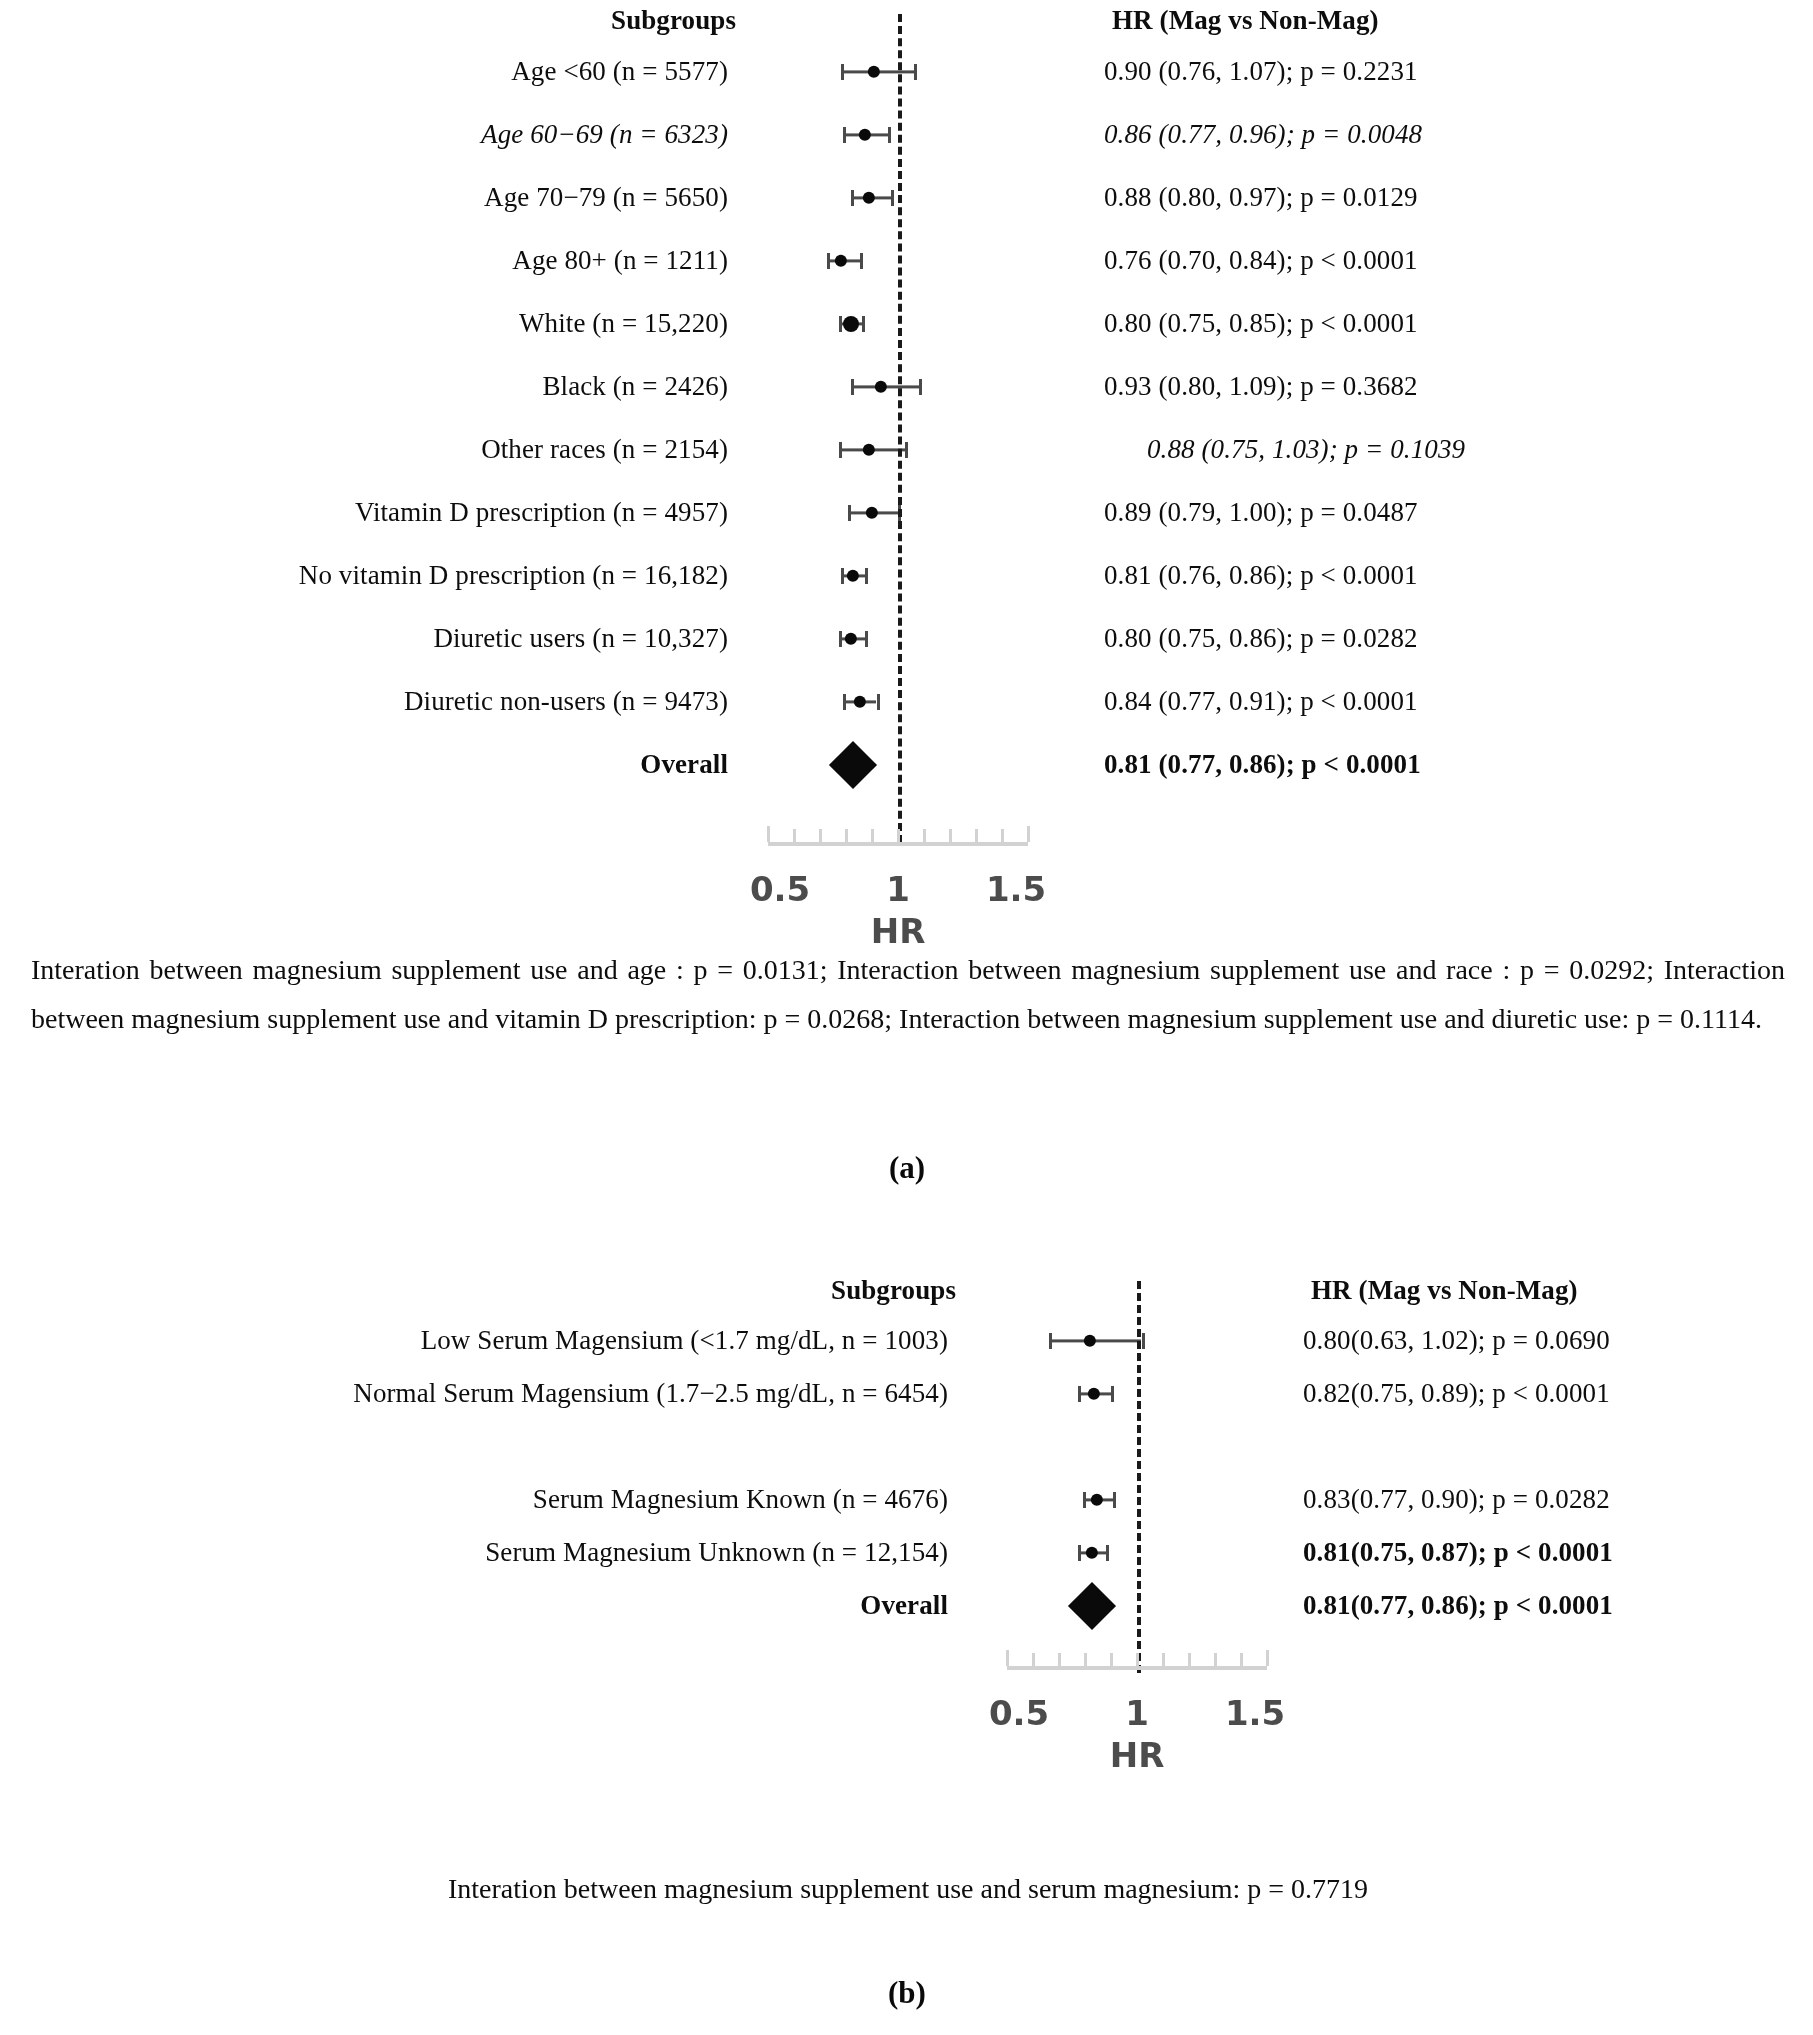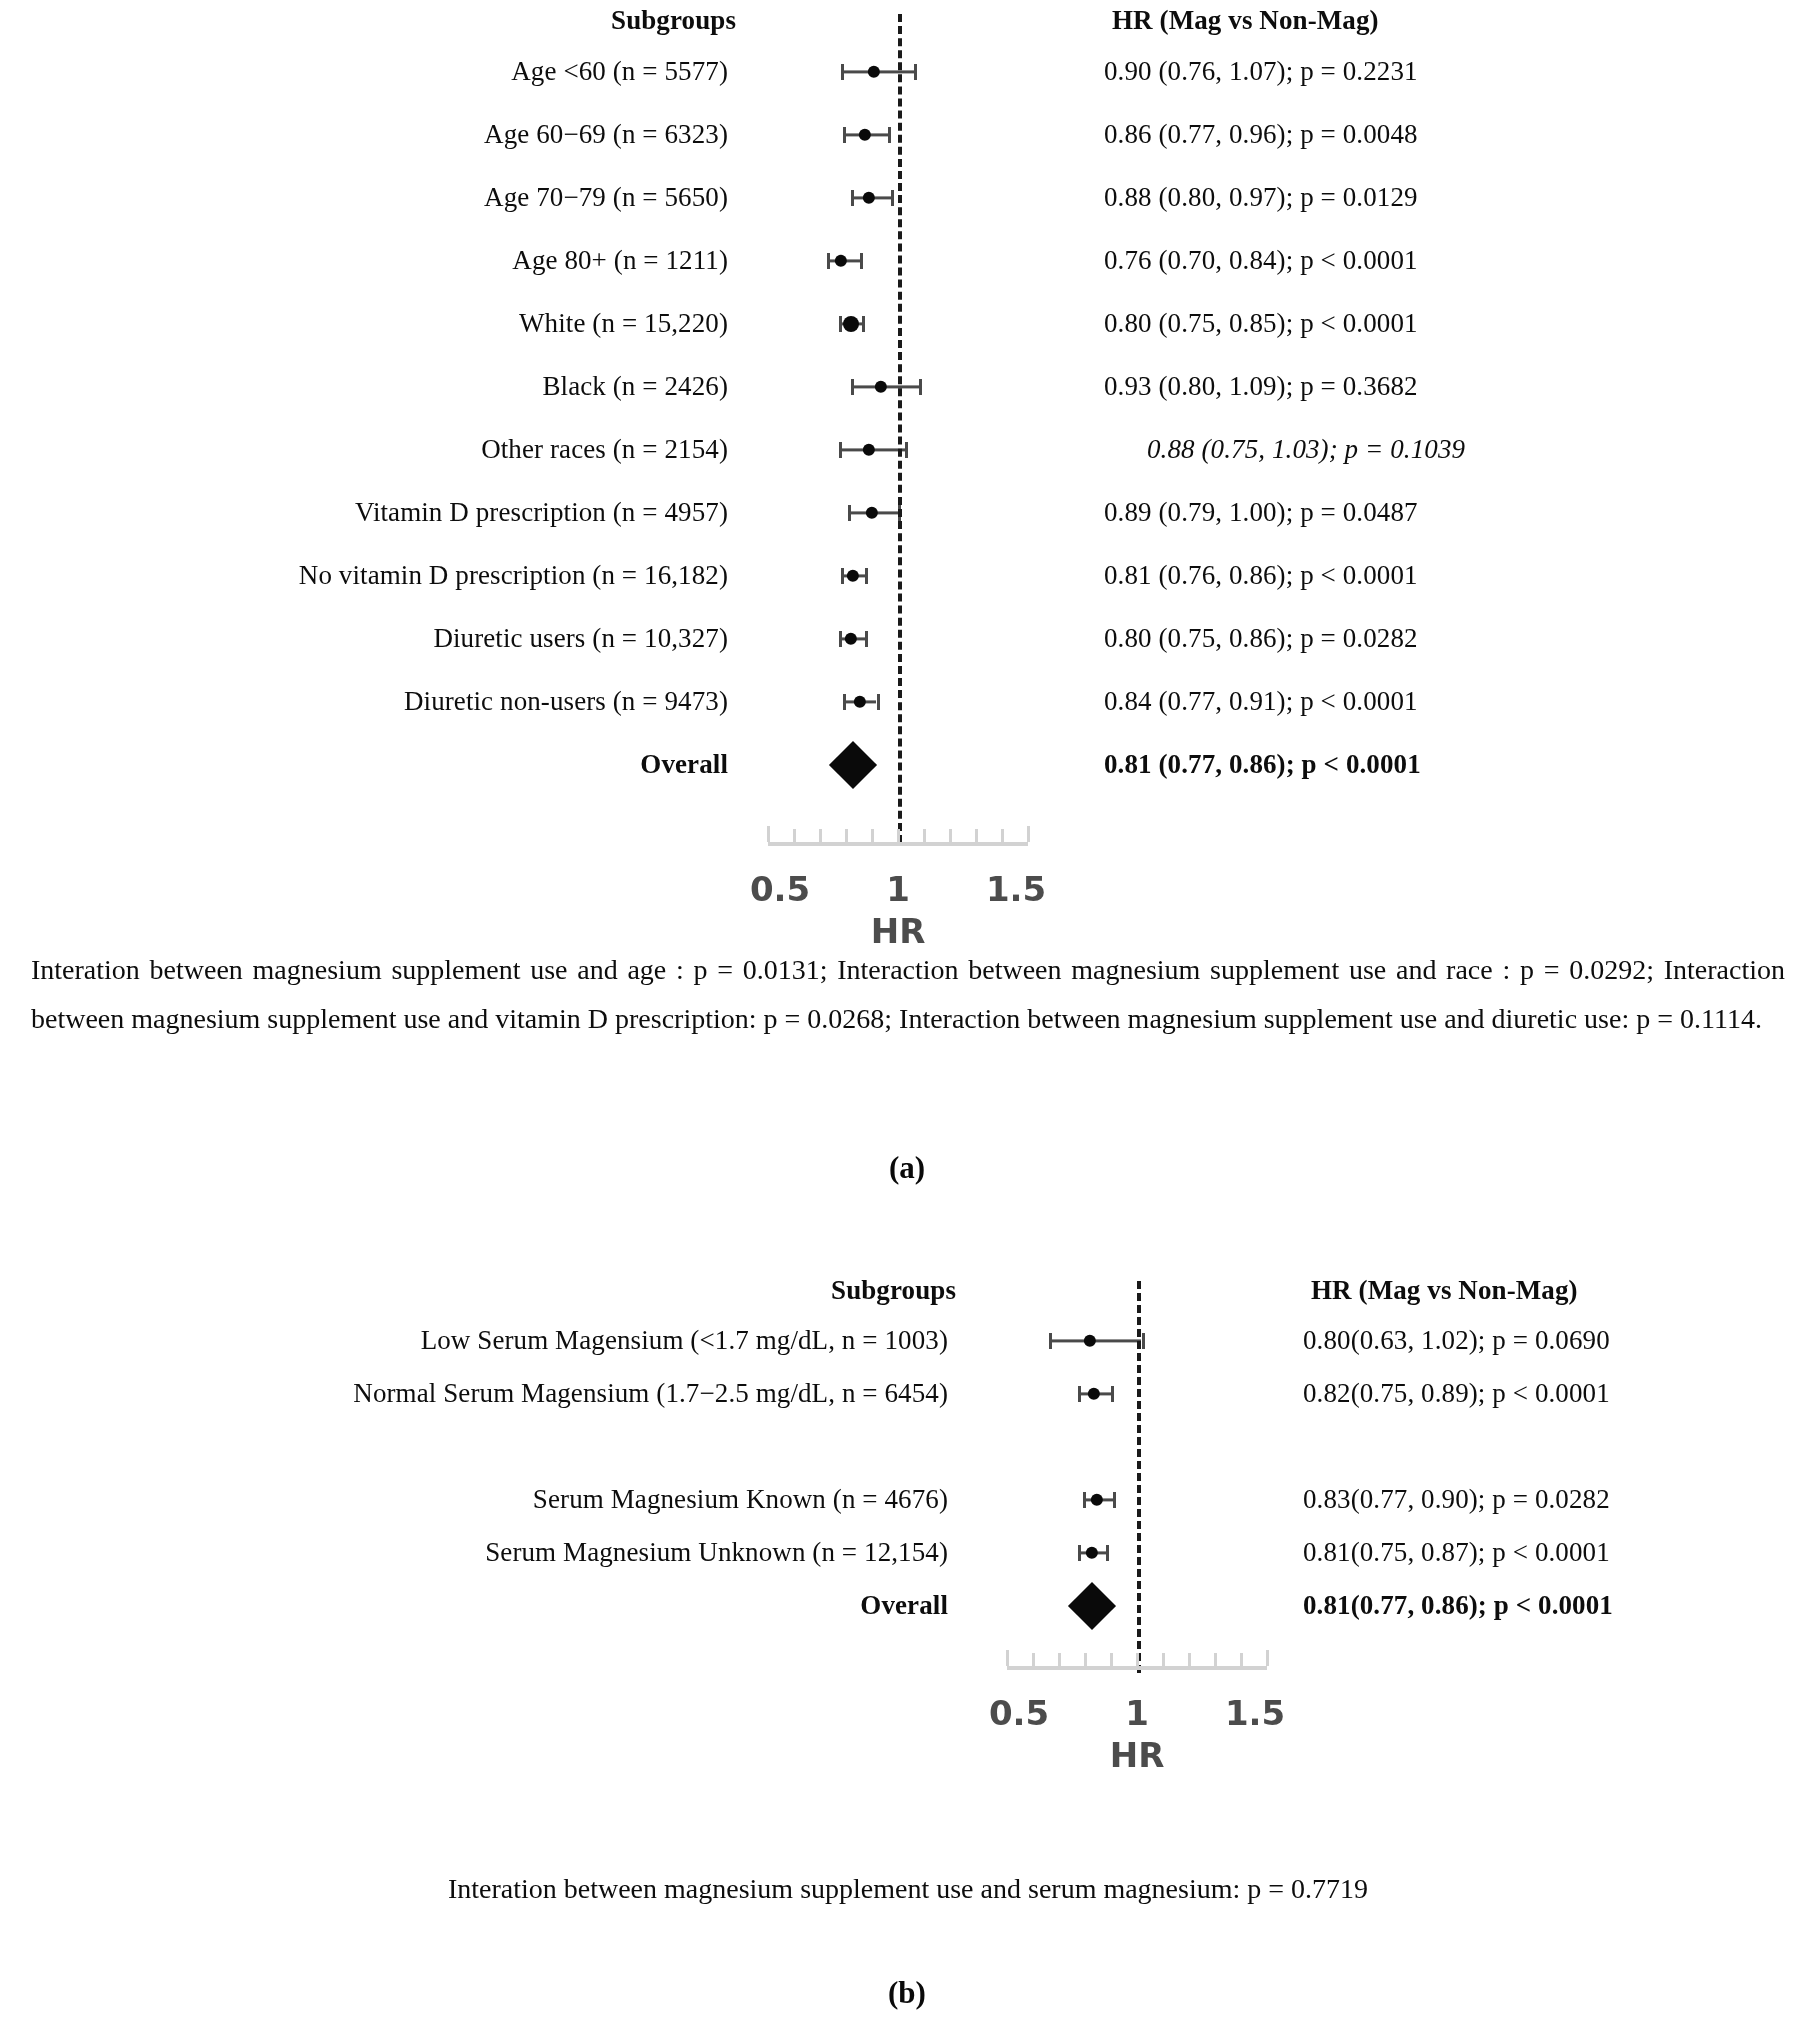--- a/index.html
+++ b/index.html
@@ -164,21 +164,21 @@
       <div class="row" style="height: 63px;">
         <div class="label-cell" style="left: 78px; width: 650px; line-height: 63px;">Age &lt;60 (n = 5577)</div>
         <div class="value-cell" style="left: 1104px; line-height: 63px;">0.90 (0.76, 1.07); p = 0.2231</div>
         <div class="plot-cell" style="left: 0px; width: 1814px; height: 63px;">
           <div class="ci-bar" style="left: 841px; width: 73px;"></div>
           <div class="ci-cap" style="left: 841px;"></div>
           <div class="ci-cap" style="left: 914px;"></div>
           <div class="point" style="left: 874px;"></div>
         </div>
       </div>
-      <div class="row" style="height: 63px;">
+      <div class="row" style="height: 63px; font-style: italic;">
         <div class="label-cell" style="left: 78px; width: 650px; line-height: 63px;">Age 60−69 (n = 6323)</div>
         <div class="value-cell" style="left: 1104px; line-height: 63px;">0.86 (0.77, 0.96); p = 0.0048</div>
         <div class="plot-cell" style="left: 0px; width: 1814px; height: 63px;">
           <div class="ci-bar" style="left: 843px; width: 45px;"></div>
           <div class="ci-cap" style="left: 843px;"></div>
           <div class="ci-cap" style="left: 888px;"></div>
           <div class="point" style="left: 865px;"></div>
         </div>
       </div>
       <div class="row" style="height: 63px;">
@@ -339,21 +339,21 @@
         <div class="value-cell" style="left: 1303px; line-height: 53px;">0.83(0.77, 0.90); p = 0.0282</div>
         <div class="plot-cell" style="left: 0px; width: 1814px; height: 53px;">
           <div class="ci-bar" style="left: 1083px; width: 31px;"></div>
           <div class="ci-cap" style="left: 1083px;"></div>
           <div class="ci-cap" style="left: 1113px;"></div>
           <div class="point" style="left: 1097px;"></div>
         </div>
       </div>
       <div class="row" style="height: 53px;">
         <div class="label-cell" style="left: 13px; width: 935px; line-height: 53px;">Serum Magnesium Unknown (n = 12,154)</div>
-        <div class="value-cell" style="left: 1303px; line-height: 53px;">0.81(0.75, 0.87); p &lt; 0.0001</div>
+        <div class="value-cell" style="left: 1303px; line-height: 53px; font-weight: bold;">0.81(0.75, 0.87); p &lt; 0.0001</div>
         <div class="plot-cell" style="left: 0px; width: 1814px; height: 53px;">
           <div class="ci-bar" style="left: 1078px; width: 28px;"></div>
           <div class="ci-cap" style="left: 1078px;"></div>
           <div class="ci-cap" style="left: 1106px;"></div>
           <div class="point" style="left: 1092px;"></div>
         </div>
       </div>
       <div class="row bold" style="height: 53px;">
         <div class="label-cell" style="left: 13px; width: 935px; line-height: 53px;">Overall</div>
         <div class="value-cell" style="left: 1303px; line-height: 53px;">0.81(0.77, 0.86); p &lt; 0.0001</div>

